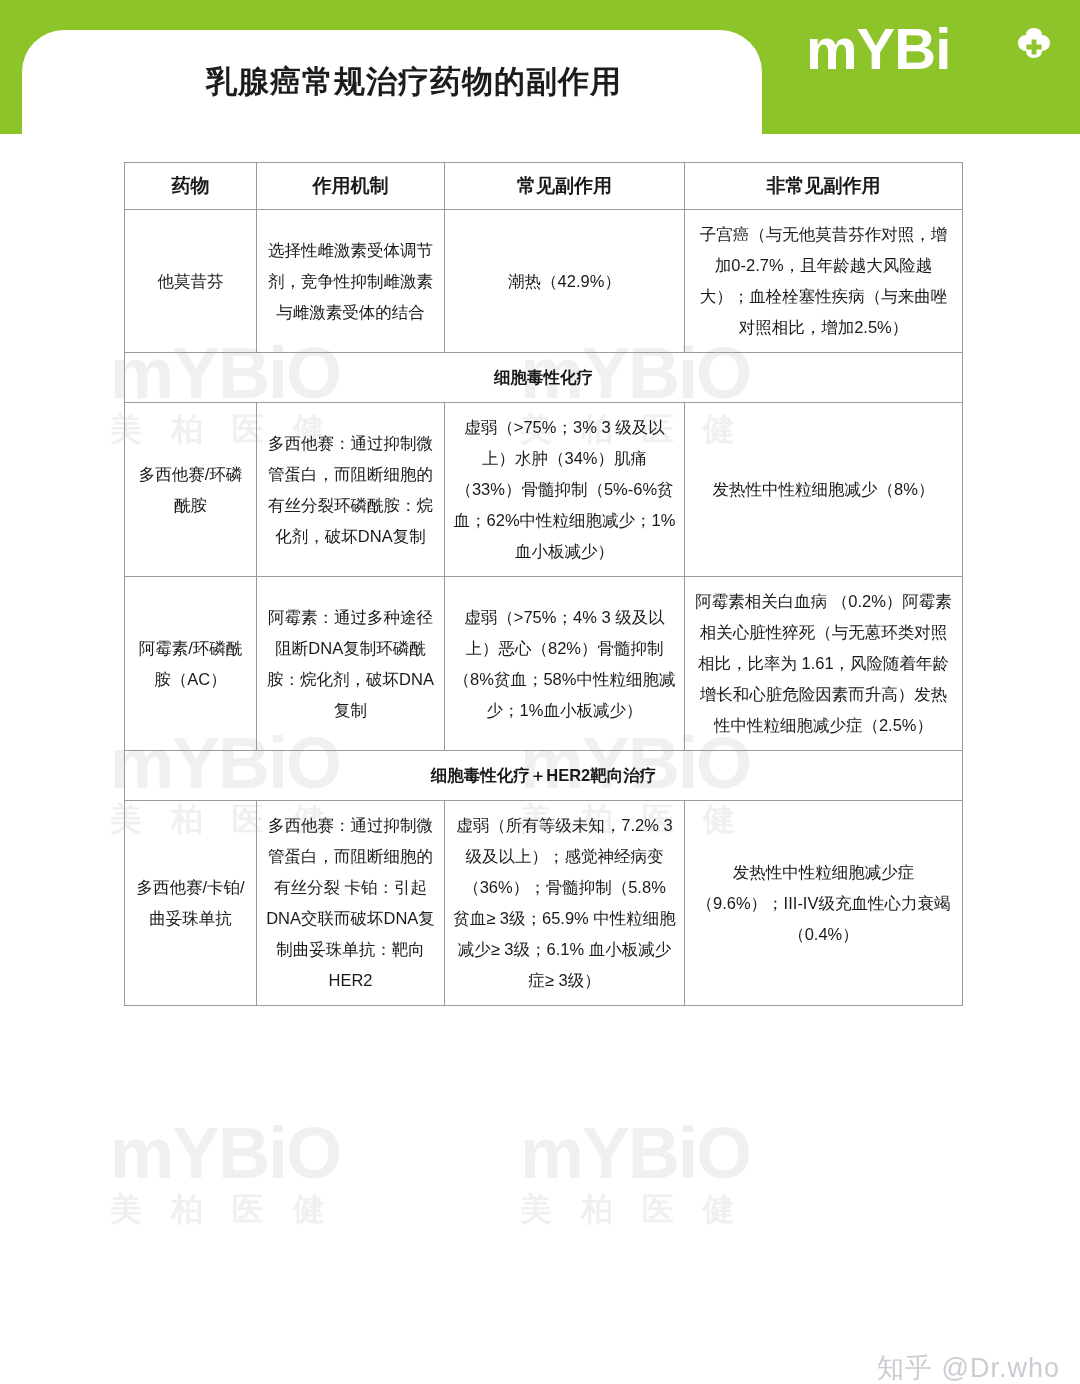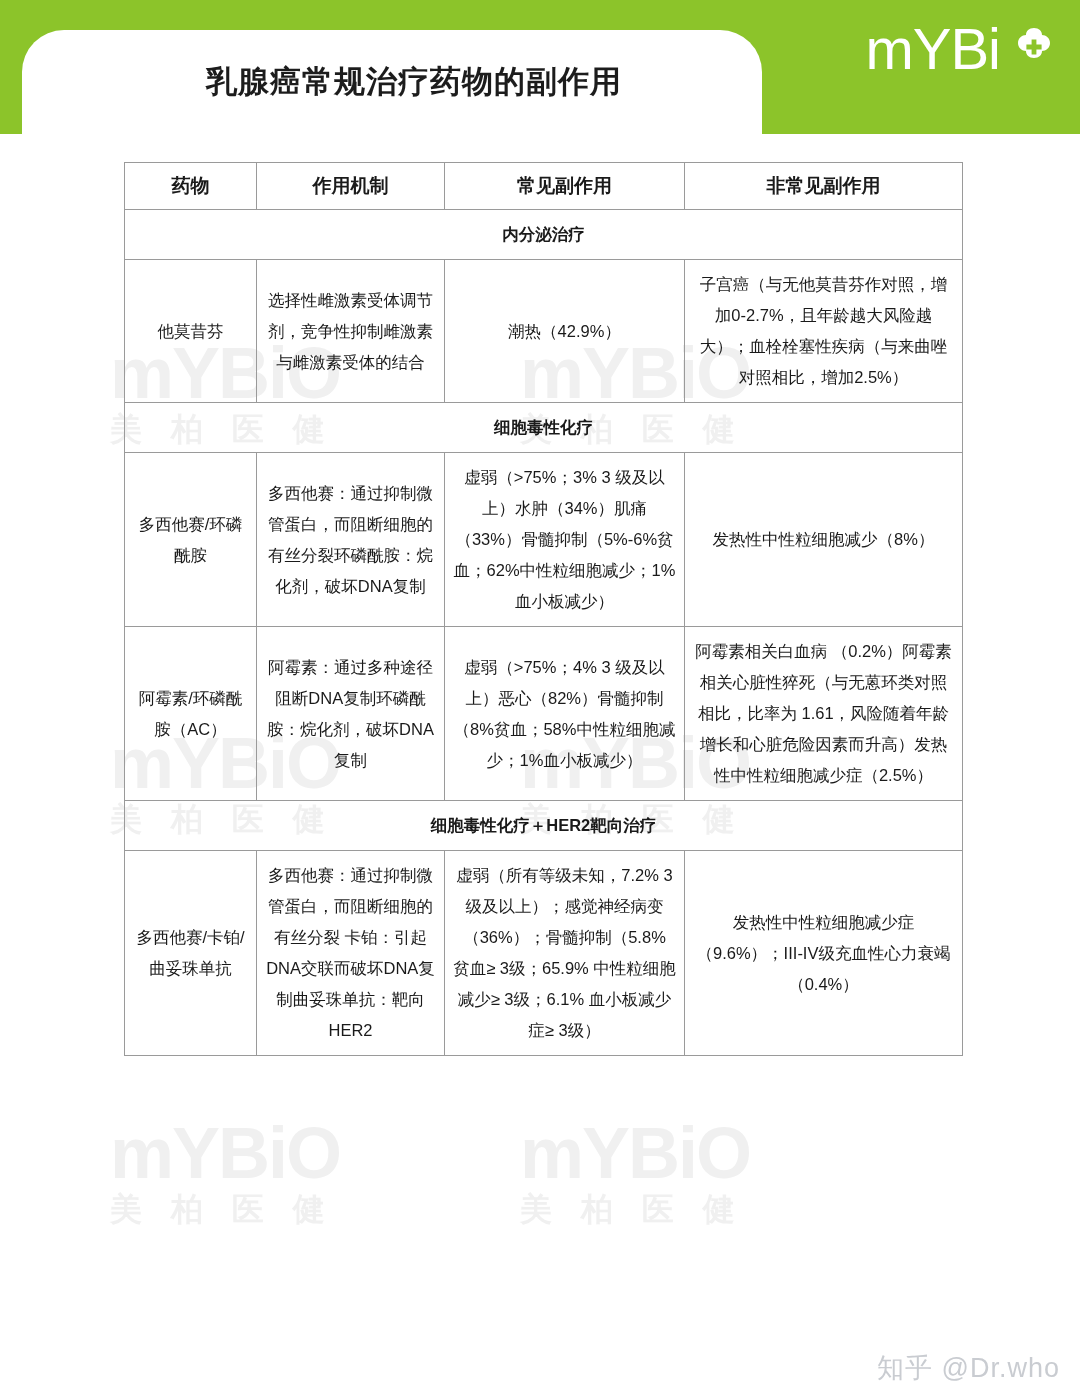--- a/index.html
+++ b/index.html
@@ -53,27 +53,27 @@
   .logo {
     position: absolute;
     right: 24px;
     top: 18px;
     width: 250px;
     text-align: center;
     color: #ffffff;
   }
   .logo-mark {
     font-size: 58px;
-    font-weight: normal;
+    font-weight: bold;
     line-height: 62px;
     letter-spacing: -1px;
     display: flex;
     align-items: center;
-    justify-content: flex-end;
-    gap: 10px;
+    justify-content: space-between;
+    gap: 19px;
   }
   .logo-plus {
     display: inline-block;
     position: relative;
     width: 44px;
     height: 44px;
     margin-left: 2px;
     vertical-align: middle;
   }
   .logo-plus svg { display:block; }
@@ -221,23 +221,20 @@
       <tr>
         <th>药物</th>
         <th>作用机制</th>
         <th>常见副作用</th>
         <th>非常见副作用</th>
       </tr>
     </thead>
     <tbody>
 
       <tr>
-        <td class="sec" colspan="4">内分泌治疗</td>
-      </tr>
-      <tr>
         <td>他莫昔芬</td>
         <td>选择性雌激素受体调节剂，竞争性抑制雌激素与雌激素受体的结合</td>
         <td>潮热（42.9%）</td>
         <td>子宫癌（与无他莫昔芬作对照，增加0-2.7%，且年龄越大风险越大）；血栓栓塞性疾病（与来曲唑对照相比，增加2.5%）</td>
       </tr>
 
       <tr>
         <td class="sec" colspan="4">细胞毒性化疗</td>
       </tr>
       <tr>

